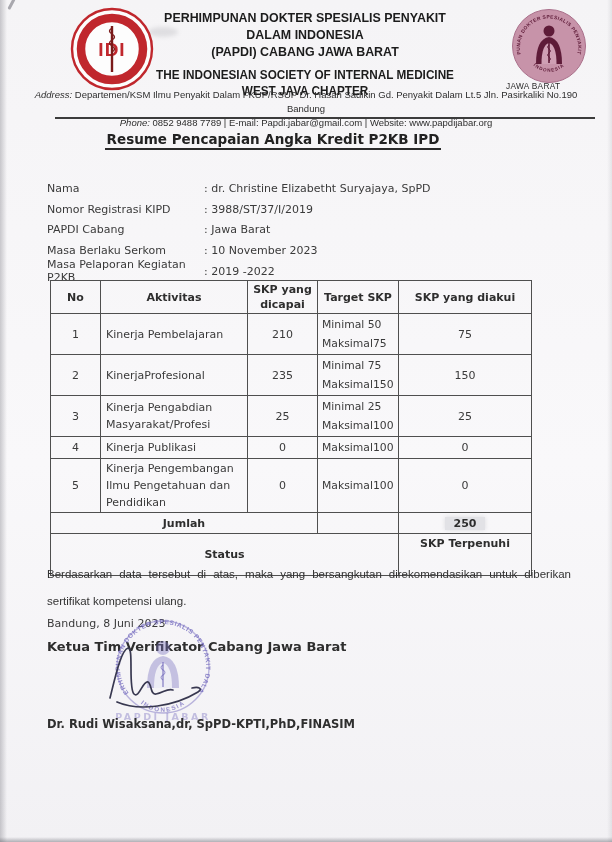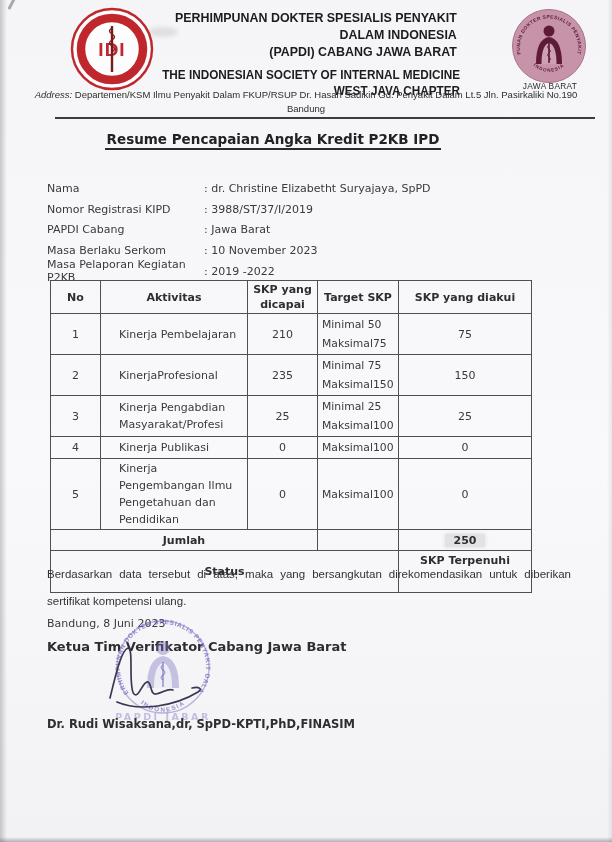--- a/index.html
+++ b/index.html
@@ -13,23 +13,23 @@
         background:linear-gradient(270deg,rgba(120,120,130,.14),rgba(120,120,130,0));}
   .bottom-edge{position:absolute;left:0;bottom:0;width:100%;height:5px;
         background:linear-gradient(180deg,rgba(0,0,0,0),rgba(70,70,80,.38));}
   .corner-mark{position:absolute;left:10px;top:-2px;width:3px;height:12px;background:#6a6a72;
         transform:rotate(28deg);opacity:.55;border-radius:2px;}
   .smudge{position:absolute;left:148px;top:27px;width:30px;height:10px;background:#8f8f97;
         opacity:.22;filter:blur(2px);border-radius:50%;}
   
   .logo-idi{position:absolute;left:70px;top:7px;width:84px;height:84px;}
   .logo-papdi{position:absolute;left:509px;top:6px;width:80px;height:80px;filter:blur(.2px);}
-  .logo-caption{position:absolute;left:506px;top:81px;width:88px;text-align:center;
+  .logo-caption{position:absolute;left:506px;top:81px;width:88px;text-align:left;
         font-size:8.3px;color:#2a2a2a;letter-spacing:.3px;font-family:"Liberation Sans",sans-serif;}
-  .org{position:absolute;left:140px;top:9px;width:330px;text-align:right;font-weight:bold;color:#1c1c1c;
+  .org{position:absolute;left:140px;top:9px;width:330px;text-align:center;font-weight:bold;color:#1c1c1c;
         font-family:"Liberation Sans",sans-serif;}
   .org .l1{font-size:13.5px;line-height:17px;transform:scaleX(.92);}
   .org .l2{font-size:13.5px;line-height:17px;transform:scaleX(.92);margin-bottom:7px;}
   .org .l3{font-size:12.5px;line-height:16px;transform:scaleX(.94);}
   .org .l4{font-size:12.5px;line-height:16px;transform:scaleX(.94);}
   .addr{position:absolute;top:88px;left:30px;width:552px;text-align:center;font-size:9.5px;
         color:#2e2e2e;line-height:14px;font-family:"Liberation Sans",sans-serif;}
   .addr .it{font-style:italic;}
   .header-rule{position:absolute;left:55px;top:117px;width:540px;height:2px;background:#3c3c3c;}
   
@@ -41,21 +41,21 @@
   .frow{display:flex;height:20.7px;align-items:center;}
   .flabel{width:157px;}
   
   table.skp{position:absolute;left:50px;top:280px;border-collapse:collapse;table-layout:fixed;
         width:481px;font-size:11px;color:#3a3a3a;}
   table.skp td,table.skp th{border:1px solid #4f4f4f;overflow:hidden;}
   table.skp th{font-size:11px;color:#2e2e2e;font-weight:bold;text-align:center;line-height:15px;}
   tr.hrow{height:26px;} tr.r1{height:39px;} tr.r2{height:40px;} tr.r3{height:40px;}
   tr.r4{height:22px;} tr.r5{height:42px;} tr.jrow{height:21px;} tr.srow{height:42px;}
   td.cc{text-align:center;}
-  td.akt{padding-left:18px;line-height:17px;}
+  td.akt{padding-left:5px;line-height:17px;}
   td.tgt{padding-left:4px;font-size:10.8px;line-height:19px;}
   td.tgt span{display:block;}
   td.bold,tr.jrow td,tr.srow td{font-weight:bold;color:#2e2e2e;}
   tr.jrow td,tr.srow td{text-align:center;}
   td.statusval{vertical-align:top;padding-top:3px;}
   .hl250{background:#e2e2e6;box-shadow:0 0 4px #dcdce0;padding:0 9px;}
   
   .closing{position:absolute;left:47px;top:561px;width:524px;text-align:justify;
         font-family:"Liberation Sans",sans-serif;font-size:11.5px;line-height:26.5px;color:#333;margin:0;}
   .place-date{position:absolute;left:47px;top:617px;font-size:11px;color:#3a3a3a;text-align:center;}
@@ -107,20 +107,21 @@
     <circle cx="40" cy="25" r="5.5" fill="#5e1b38"></circle>
     <path d="M27 58 Q27 33 40 31 Q53 33 53 58 Z" fill="#5e1b38"></path>
     <path d="M32.5 58 Q32.5 39 40 37 Q47.5 39 47.5 58 Z" fill="#cf9fb4"></path>
     <line x1="40" y1="37" x2="40" y2="57" stroke="#5e1b38" stroke-width="1.6"></line>
     <path d="M40 39 q-3 2 0 4 q3 2 0 4 q-3 2 0 4 q3 2 0 4" fill="none" stroke="#5e1b38" stroke-width="1"></path>
   </svg>
   <div class="logo-caption">JAWA BARAT</div>
 
   <div class="addr">
     <div><span class="it">Address:</span><span> Departemen/KSM Ilmu Penyakit Dalam FKUP/RSUP Dr. Hasan Sadikin Gd. Penyakit Dalam Lt.5 Jln. Pasirkaliki No.190 Bandung</span></div>
+    <div><span class="it">Phone:</span><span> 0852 9488 7789 | E-mail: Papdi.jabar@gmail.com | Website: www.papdijabar.org</span></div>
   </div>
   <div class="header-rule"></div>
 
   <div class="title">
     <span>Resume Pencapaian Angka Kredit P2KB IPD</span>
   </div>
 
   <div class="fields">
     <div class="frow">
       <div class="flabel">Nama</div>

